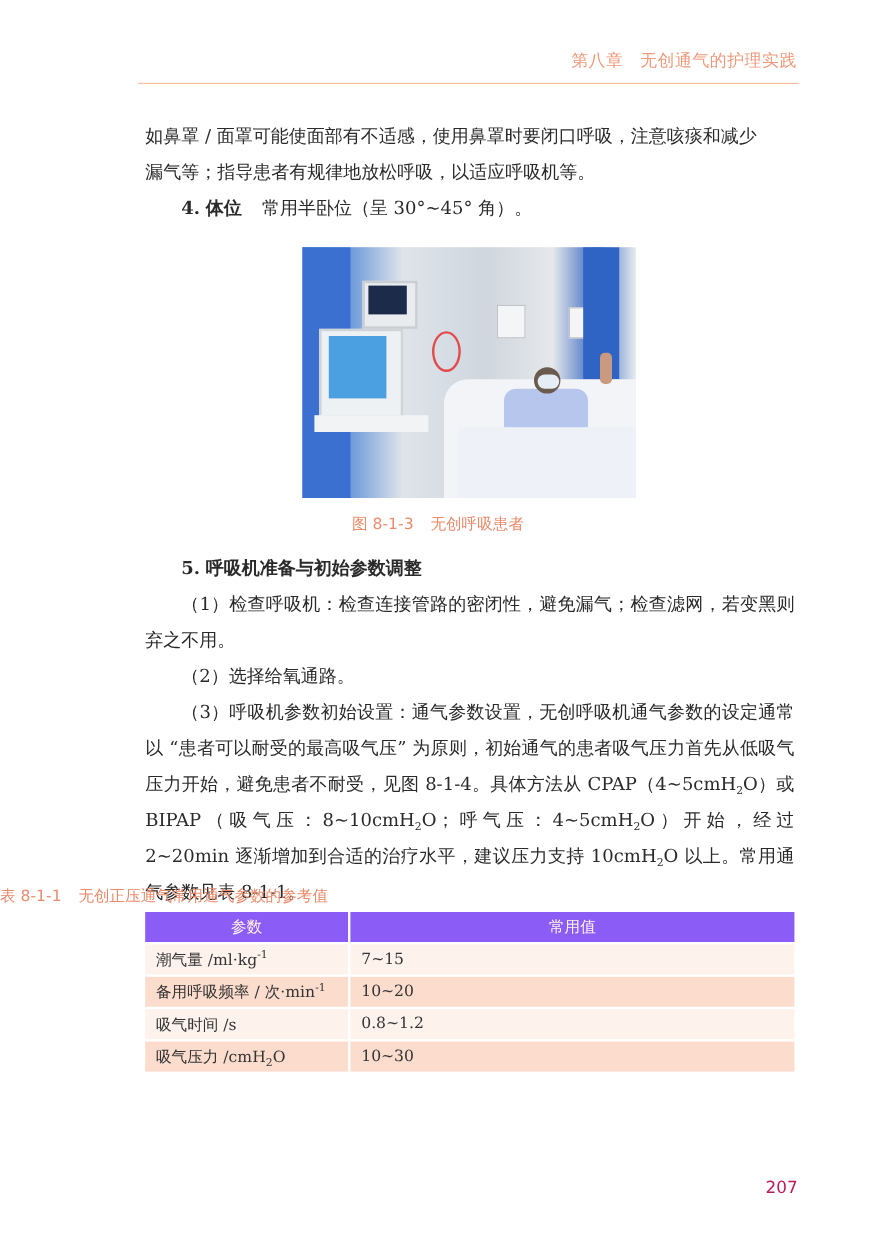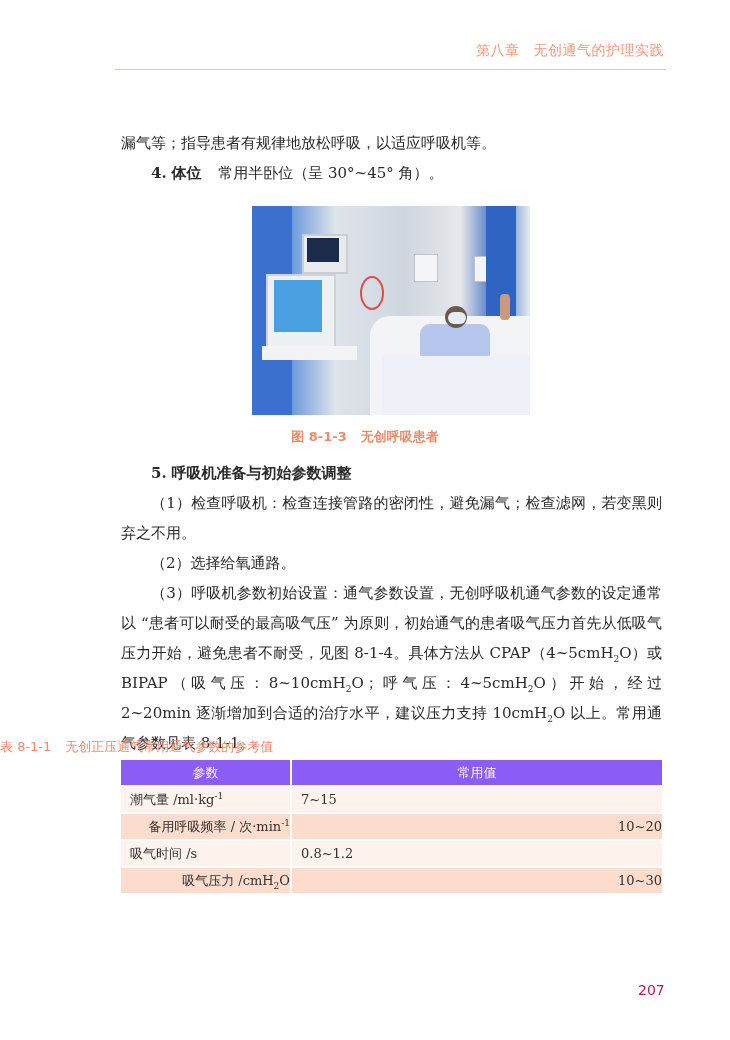--- a/index.html
+++ b/index.html
@@ -9,47 +9,47 @@
          font-size:14px; color:#ee9a7c; letter-spacing:0.5px; }
   .running-head .sep { display:inline-block; width:14px; }
   .head-rule { position:absolute; top:69px; left:115px; width:551px; height:1px; background:#f4c0aa; }
   .para { position:absolute; left:121px; width:541px; font-size:15px; line-height:30px; text-align:justify; }
   .indent { text-indent:30px; }
   .heading { font-weight:bold; }
   sub, sup { font-size:9px; line-height:0; }
   .figure { position:absolute; left:252px; top:206px; width:278px; height:209px; overflow:hidden;
             background:linear-gradient(90deg,#3a6fc9 0%,#5b8fd8 12%,#dfe4ea 30%,#cfd6de 55%,#e6e8eb 75%,#3567c2 88%,#e9ecef 100%); }
   .fig-caption { position:absolute; top:428px; left:0; width:730px; text-align:center;
-                 font-family:"DejaVu Sans","Liberation Sans",sans-serif; font-size:13px; color:#ea8c6c;font-weight:bold; }
+                 font-family:"DejaVu Sans","Liberation Sans",sans-serif; font-size:13px; color:#ea8c6c; }
   .fig-caption .gap { display:inline-block; width:14px; }
   .tbl-caption { position:absolute; top:738px; left:0; width:730px; 
                  font-family:"DejaVu Sans","Liberation Sans",sans-serif; font-size:13px; color:#ea8c6c; }
   .tbl-caption .gap { display:inline-block; width:14px; }
   table.params { position:absolute; top:760px; left:121px; width:541px; border-collapse:collapse; font-size:13px; }
   table.params th { background:#8b5cf6; color:#fff3ec; font-family:"DejaVu Sans","Liberation Sans",sans-serif;
                     font-weight:normal; height:25px; padding:0; font-size:13px; }
   table.params td { height:25px; padding:0 0 0 9px; color:#333; border-top:2px solid #ffffff; }
   table.params th + th, table.params td + td { border-left:2px solid #ffffff; }
   table.params tr.odd td { background:#fdf2ec; }
-  table.params tr.even td { background:#fbdccd;text-align:right; }
+  table.params tr.even td { background:#fbdccd; }
   .page-num { position:absolute; top:982px; left:638px; font-family:"DejaVu Sans","Liberation Sans",sans-serif;
               font-size:14px; color:#be185d; }
   
   .scene div { position:absolute; }
 </style>
 </head>
 <body>
 
 <div class="running-head">
   <span>第八章</span><span class="sep"></span><span>无创通气的护理实践</span>
 </div>
 <div class="head-rule"></div>
 
 <div class="para" style="top:98px;">
-  <br>
+  <span>如鼻罩 / 面罩可能使面部有不适感，使用鼻罩时要闭口呼吸，注意咳痰和减少</span><br>
   <span>漏气等；指导患者有规律地放松呼吸，以适应呼吸机等。</span>
 </div>
 
 <div class="para indent" style="top:158px;">
   <span class="heading">4.</span>
   <span class="heading">体位</span>
   <span style="display:inline-block;width:12px;"></span><span>常用半卧位（呈 30°~45° 角）。</span>
 </div>
 
 <div class="figure">

